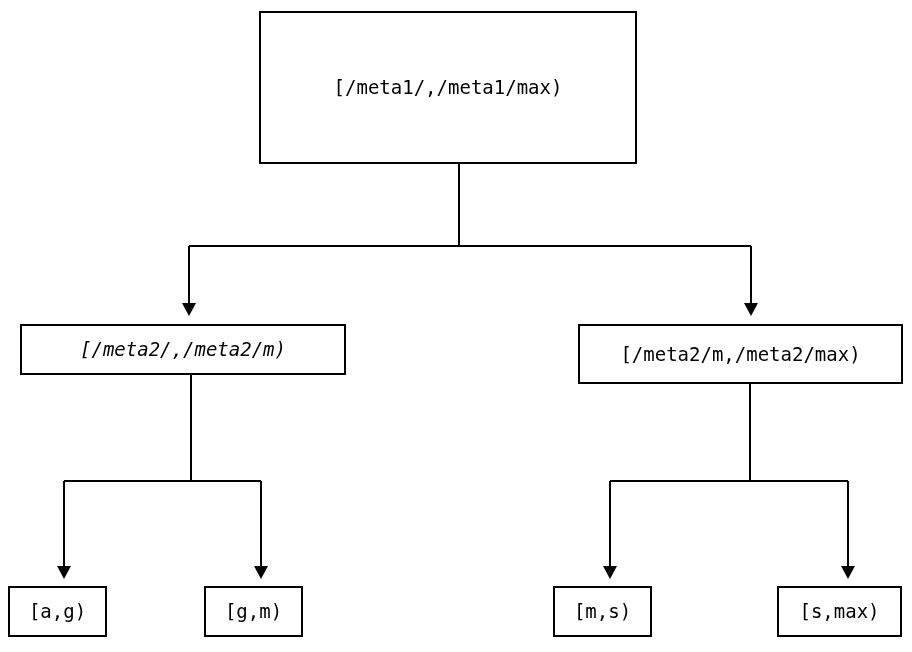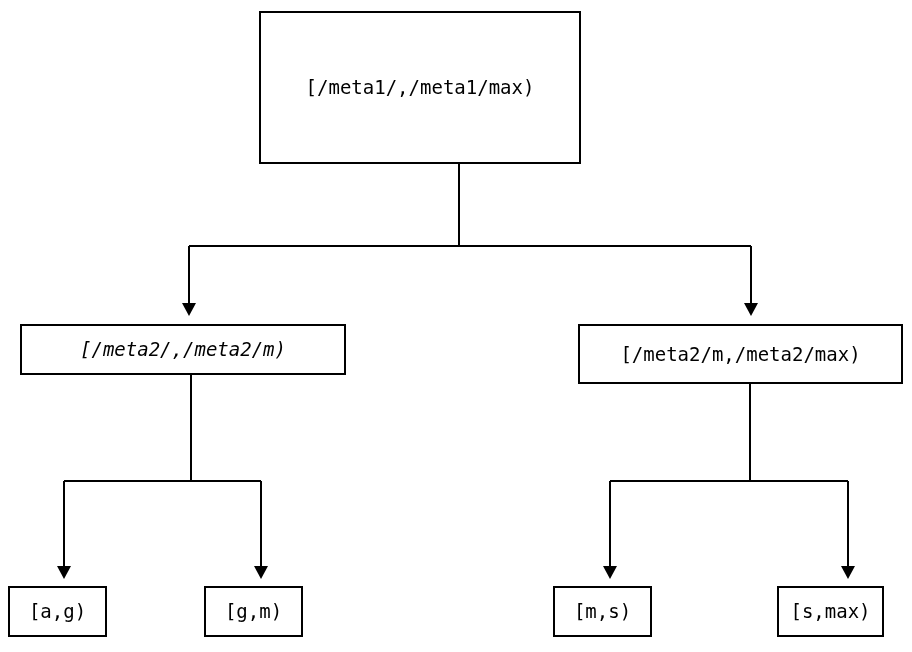--- a/index.html
+++ b/index.html
@@ -39,21 +39,21 @@
   }
   .node-label {
     font-size: 19px;
     letter-spacing: 0px;
     color: #000000;
   }
   
   #node-root {
     left: 259px;
     top: 11px;
-    width: 322px;
+    width: 378px;
     height: 153px;
   }
   
   #node-mid-left {
     left: 20px;
     top: 324px;
     width: 326px;
     height: 51px;
     font-style: italic;
   }
@@ -78,21 +78,21 @@
   }
   #node-leaf-ms {
     left: 553px;
     top: 586px;
     width: 99px;
     height: 51px;
   }
   #node-leaf-smax {
     left: 777px;
     top: 586px;
-    width: 107px;
+    width: 125px;
     height: 51px;
   }
 </style>
 </head>
 <body>
 
 <div id="diagram">
 
   <svg id="edge-layer" viewBox="0 0 912 652" width="912" height="652" xmlns="http://www.w3.org/2000/svg">
     <g stroke="#000000" stroke-width="2.5" fill="none" shape-rendering="crispEdges">

